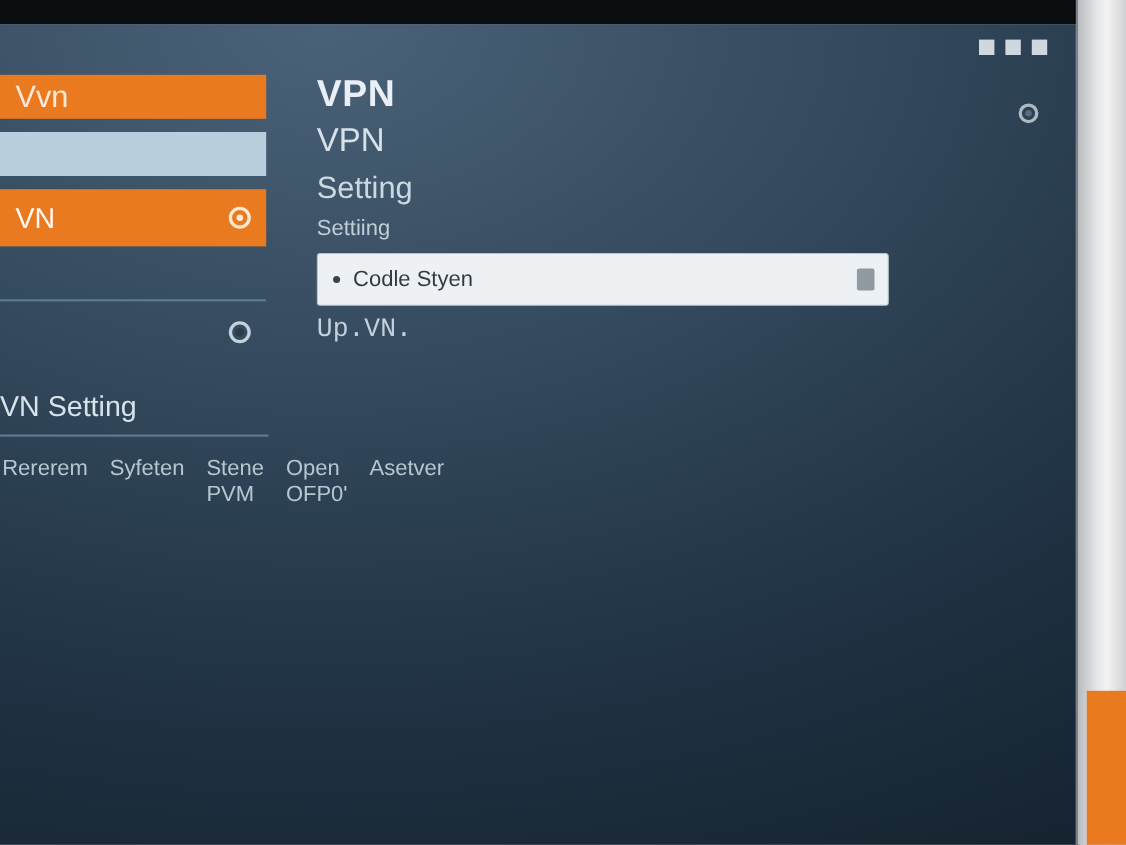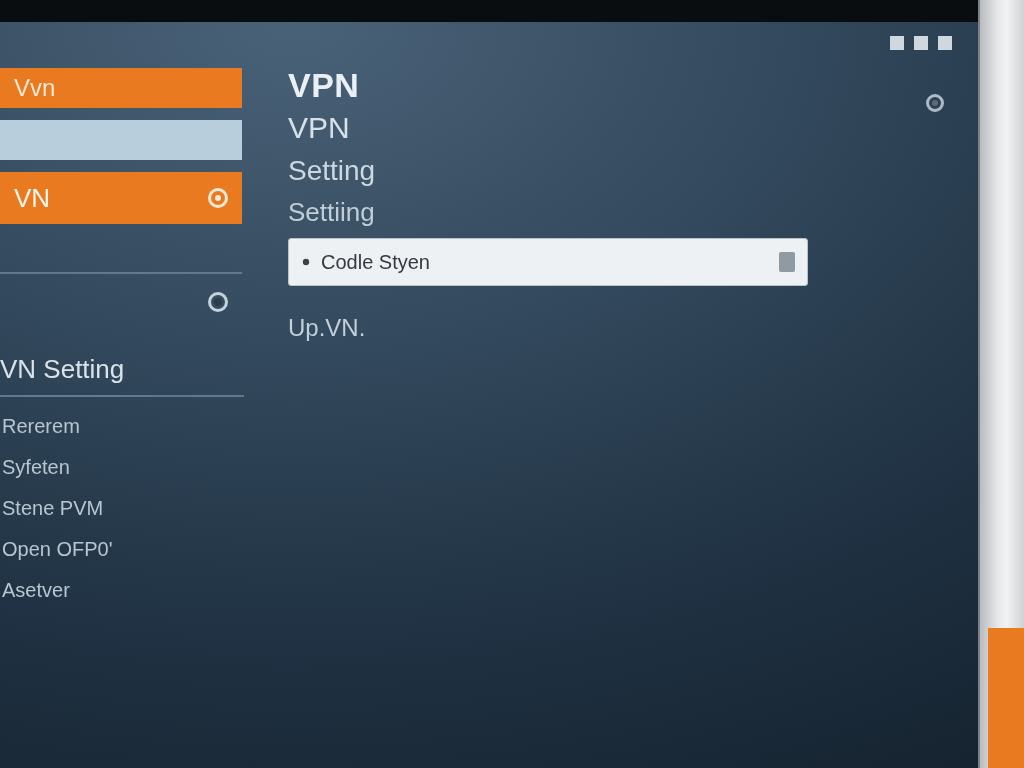--- a/index.html
+++ b/index.html
@@ -70,21 +70,21 @@
   left: 0; top: 40px;
   width: 260px;
   display: flex; flex-direction: column;
 }
 
 .side-row {
   height: 40px;
   margin: 6px 18px 6px 0;
   display: flex; align-items: center;
   padding: 0 14px;
-  font-size: 24px;
+  font-size: 28px;
   color: #e8edf1;
   position: relative;
 }
 .side-row.orange { background: #ea7a1f; color: #fff8f2; font-weight: 500; }
 .side-row.orange.light-text { color: #ffe8d6; }
 .side-row.pale   { background: #b9cedd; color: #2f3a44; }
 .side-row.blue   { background: #2a4a63; color: #cfe1ee; font-size: 22px; letter-spacing: .5px; }
 
 .side-row.thin-underline {
   background: transparent;
@@ -108,21 +108,21 @@
   margin: 26px 0 4px 0;
   padding: 0 0 10px 0;
   font-size: 26px;
   color: #d9e3ea;
   border-bottom: 2px solid #5e7a92;
   width: 244px;
 }
 
 .side-list {
   margin-top: 14px;
-  display: flex; flex-direction: column; gap: 18px;
+  display: flex; flex-direction: row; gap: 18px;
 }
 .side-list .item {
   font-size: 20px;
   color: #b8c6d1;
   padding-left: 2px;
 }
 
 
 .main {
   position: absolute;
@@ -134,21 +134,21 @@
   color: #e9eff4; margin-bottom: 6px;
 }
 .main h2 {
   font-size: 30px; font-weight: 500;
   color: #d7e1e9; margin-top: 2px; margin-bottom: 10px;
 }
 .main .sub {
   font-size: 28px; font-weight: 400;
   color: #cdd9e2; margin-top: 10px; margin-bottom: 6px;
 }
-.main .sub.small { font-size: 26px; color: #c0ced8; }
+.main .sub.small { font-size: 20px; color: #c0ced8; }
 
 
 .field {
   margin-top: 10px;
   width: 520px; height: 48px;
   background: #eef1f3;
   border: 1px solid #b9c2c9;
   border-radius: 3px;
   display: flex; align-items: center;
   padding: 0 12px;
@@ -157,23 +157,24 @@
 }
 .field svg { width: 10px; height: 10px; margin-right: 10px; flex: 0 0 auto; }
 .field .val { flex: 1 1 auto; }
 .field .mark {
   width: 16px; height: 20px;
   background: #8f9aa3;
   border-radius: 2px;
 }
 
 .below-field {
-  margin-top: 28px;
+  margin-top: 8px;
   font-size: 24px;
   color: #c2d0db;
+  font-family: Liberation Mono, monospace;
 }
 </style>
 </head>
 <body>
 
 <div class="screen">
 
   <div class="win-controls">
     <div class="sq"></div>
     <div class="sq"></div>

